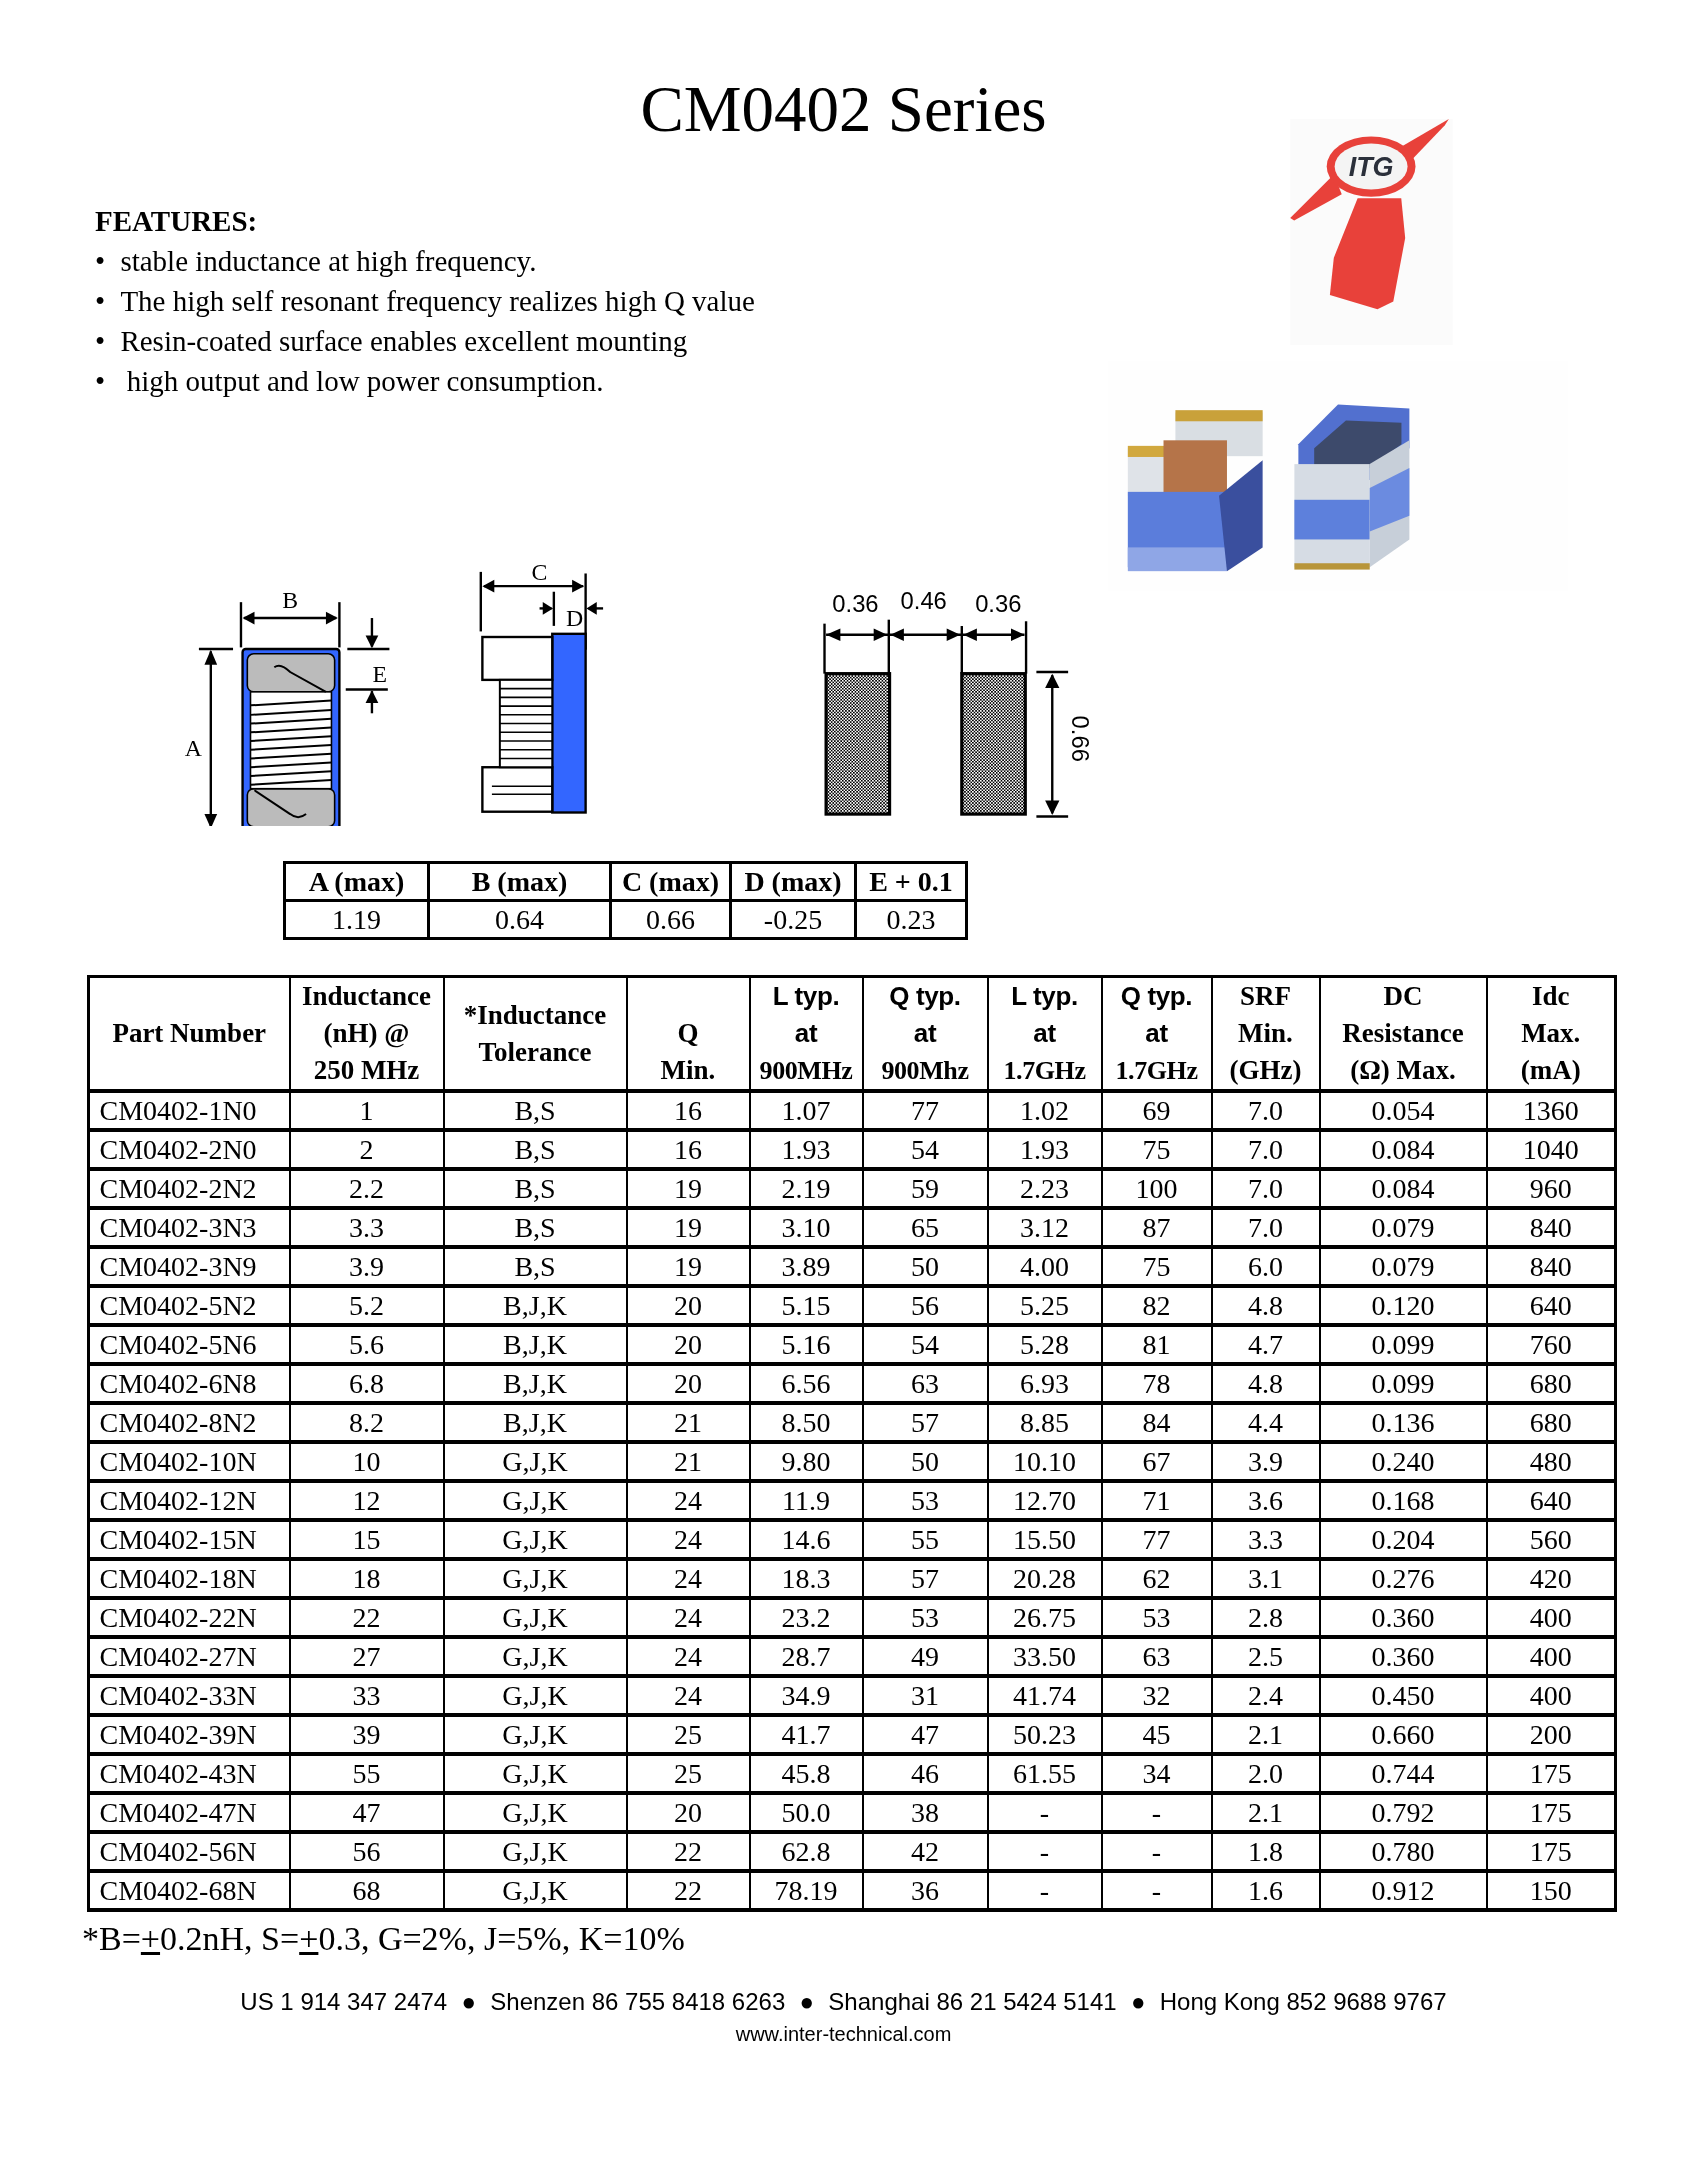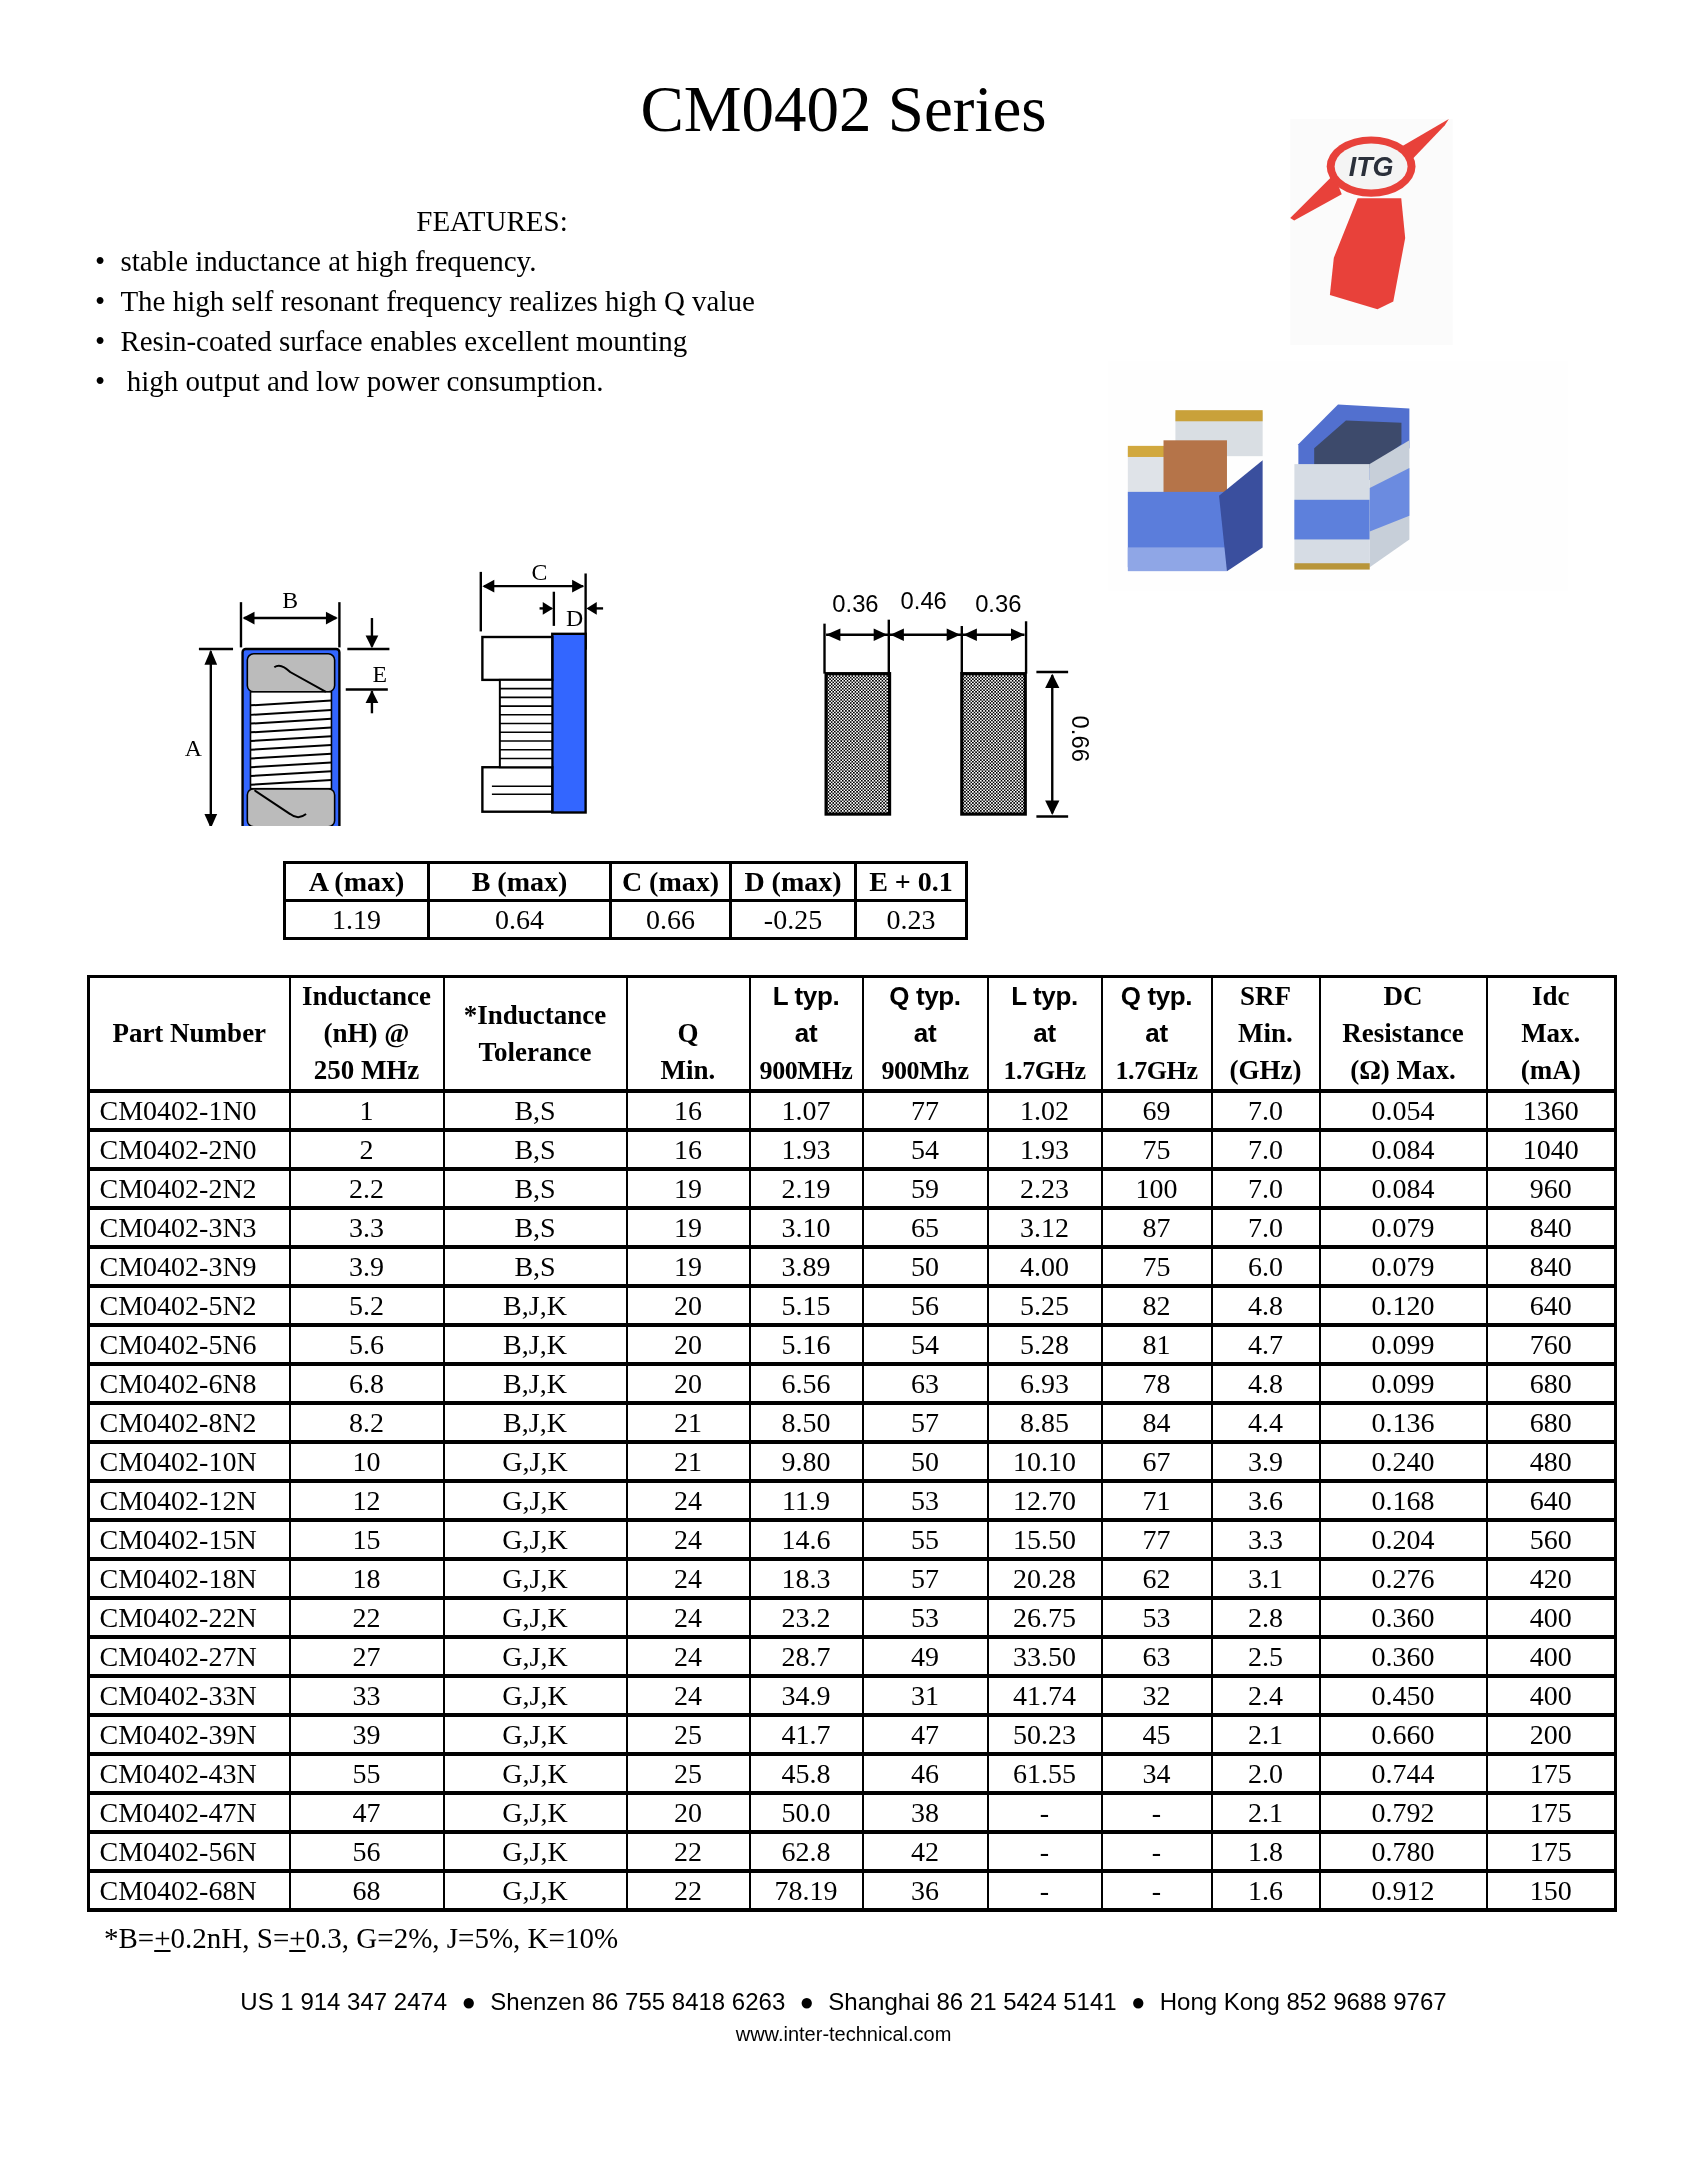--- a/index.html
+++ b/index.html
@@ -1,21 +1,21 @@
 <!DOCTYPE html>
 <html style="font-size:12.7px"><head>
 <meta charset="utf-8">
 <style>
   html, body { margin: 0; padding: 0; background: #ffffff; }
   body { width: 1687px; height: 2183px; position: relative; overflow: hidden;
          font-family: "Liberation Serif", "DejaVu Serif", serif; color: #000; }
   .abs { position: absolute; }
   #page-title { left: 0; width: 1687px; top: 70px; text-align: center; font-size: 65px; line-height: 79px; }
   #features { left: 95px; top: 201px; width: 794px; font-size: 29px; line-height: 40px; }
-  #features .heading { font-weight: normal; text-align: center; }
+  #features .heading { font-weight: bold; }
   #features ul { list-style: none; margin: 0; padding: 0; }
   #features li { position: relative; padding-left: 25.4px; }
   #features li .bullet { position: absolute; left: 0; top: 0; }
   #features li .cont { display: block; }
   #features li.last .cont { padding-left: 6.4px; }
 
   #logo { left: 1290px; top: 119px; width: 163px; height: 226px; }
   #photo { left: 1108px; top: 361px; width: 460px; height: 230px; }
 
   #front-view { left: 171px; top: 572px; width: 286px; height: 254px; }
@@ -32,21 +32,21 @@
   #spec-table { left: 87px; top: 975px; width: 1526px; table-layout: fixed; }
   #spec-table th, #spec-table td { border: 2.4px solid #000; padding: 0; text-align: center; white-space: nowrap; }
   #spec-table thead th { font-weight: bold; font-size: 27px; line-height: 37px; height: 111px; vertical-align: middle; border-bottom-width: 4px; }
   #spec-table thead th.sans { font-family: "Liberation Sans", sans-serif; font-size: 26px; letter-spacing: -0.4px; }
   #spec-table thead th.bottom { vertical-align: bottom; }
   #spec-table tbody td { font-size: 28px; height: 35px; line-height: 35px; border-bottom-width: 4px; border-top-width: 4px; }
   #spec-table tbody td.pn { text-align: left; padding-left: 9.5px; }
   #spec-table { border: 3.2px solid #000; }
   #spec-table tbody tr:last-child td { border-bottom-width: 4.8px; }
 
-  #footnote { left: 104px; top: 1921px; font-size: 29px; line-height: 35px; }
+  #footnote { left: 82px; top: 1921px; font-size: 34px; line-height: 35px; }
   #footnote .pm { text-decoration: underline; }
   #contact { left: 0; width: 1687px; top: 1987px; text-align: center; font-family: "Liberation Sans", sans-serif; font-size: 24px; line-height: 30px; }
   #website { left: 0; width: 1687px; top: 2019px; text-align: center; font-family: "Liberation Sans", sans-serif; font-size: 20px; line-height: 30px; }
   #contact .sep { padding: 0 14.3px; }
 </style>
 </head>
 <body>
 
 <div id="page-title" class="abs">CM0402 Series</div>
 

